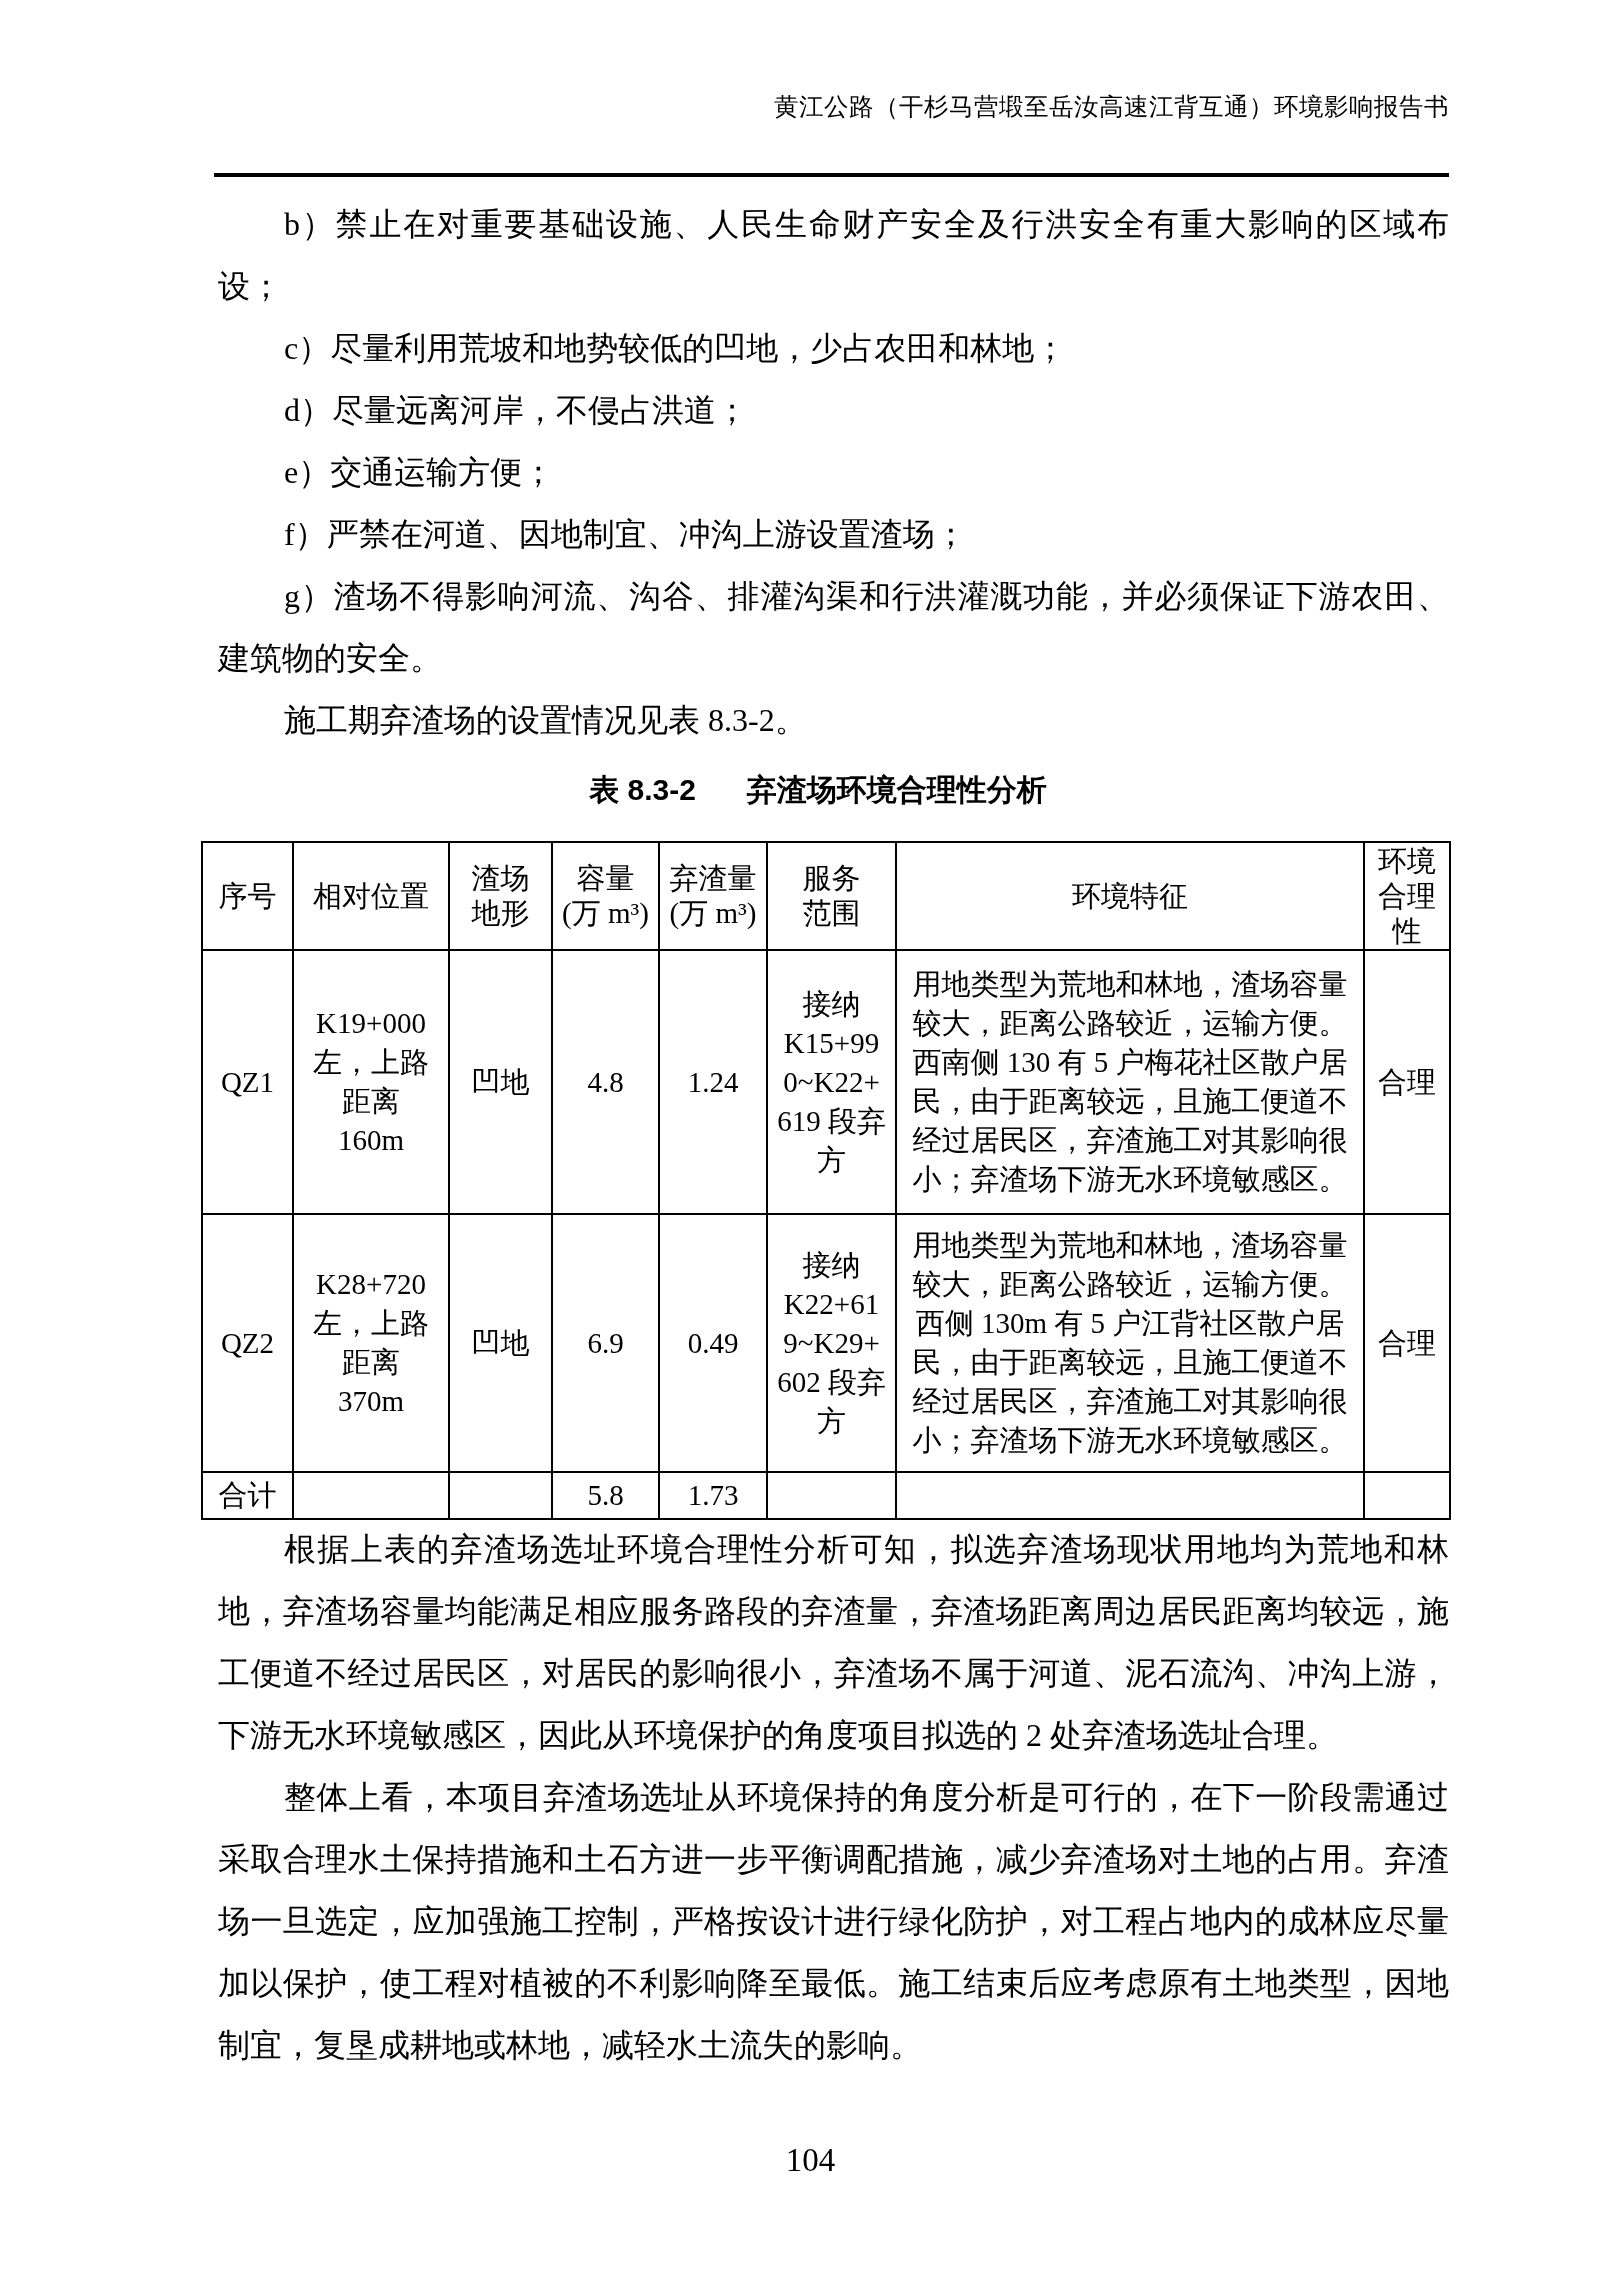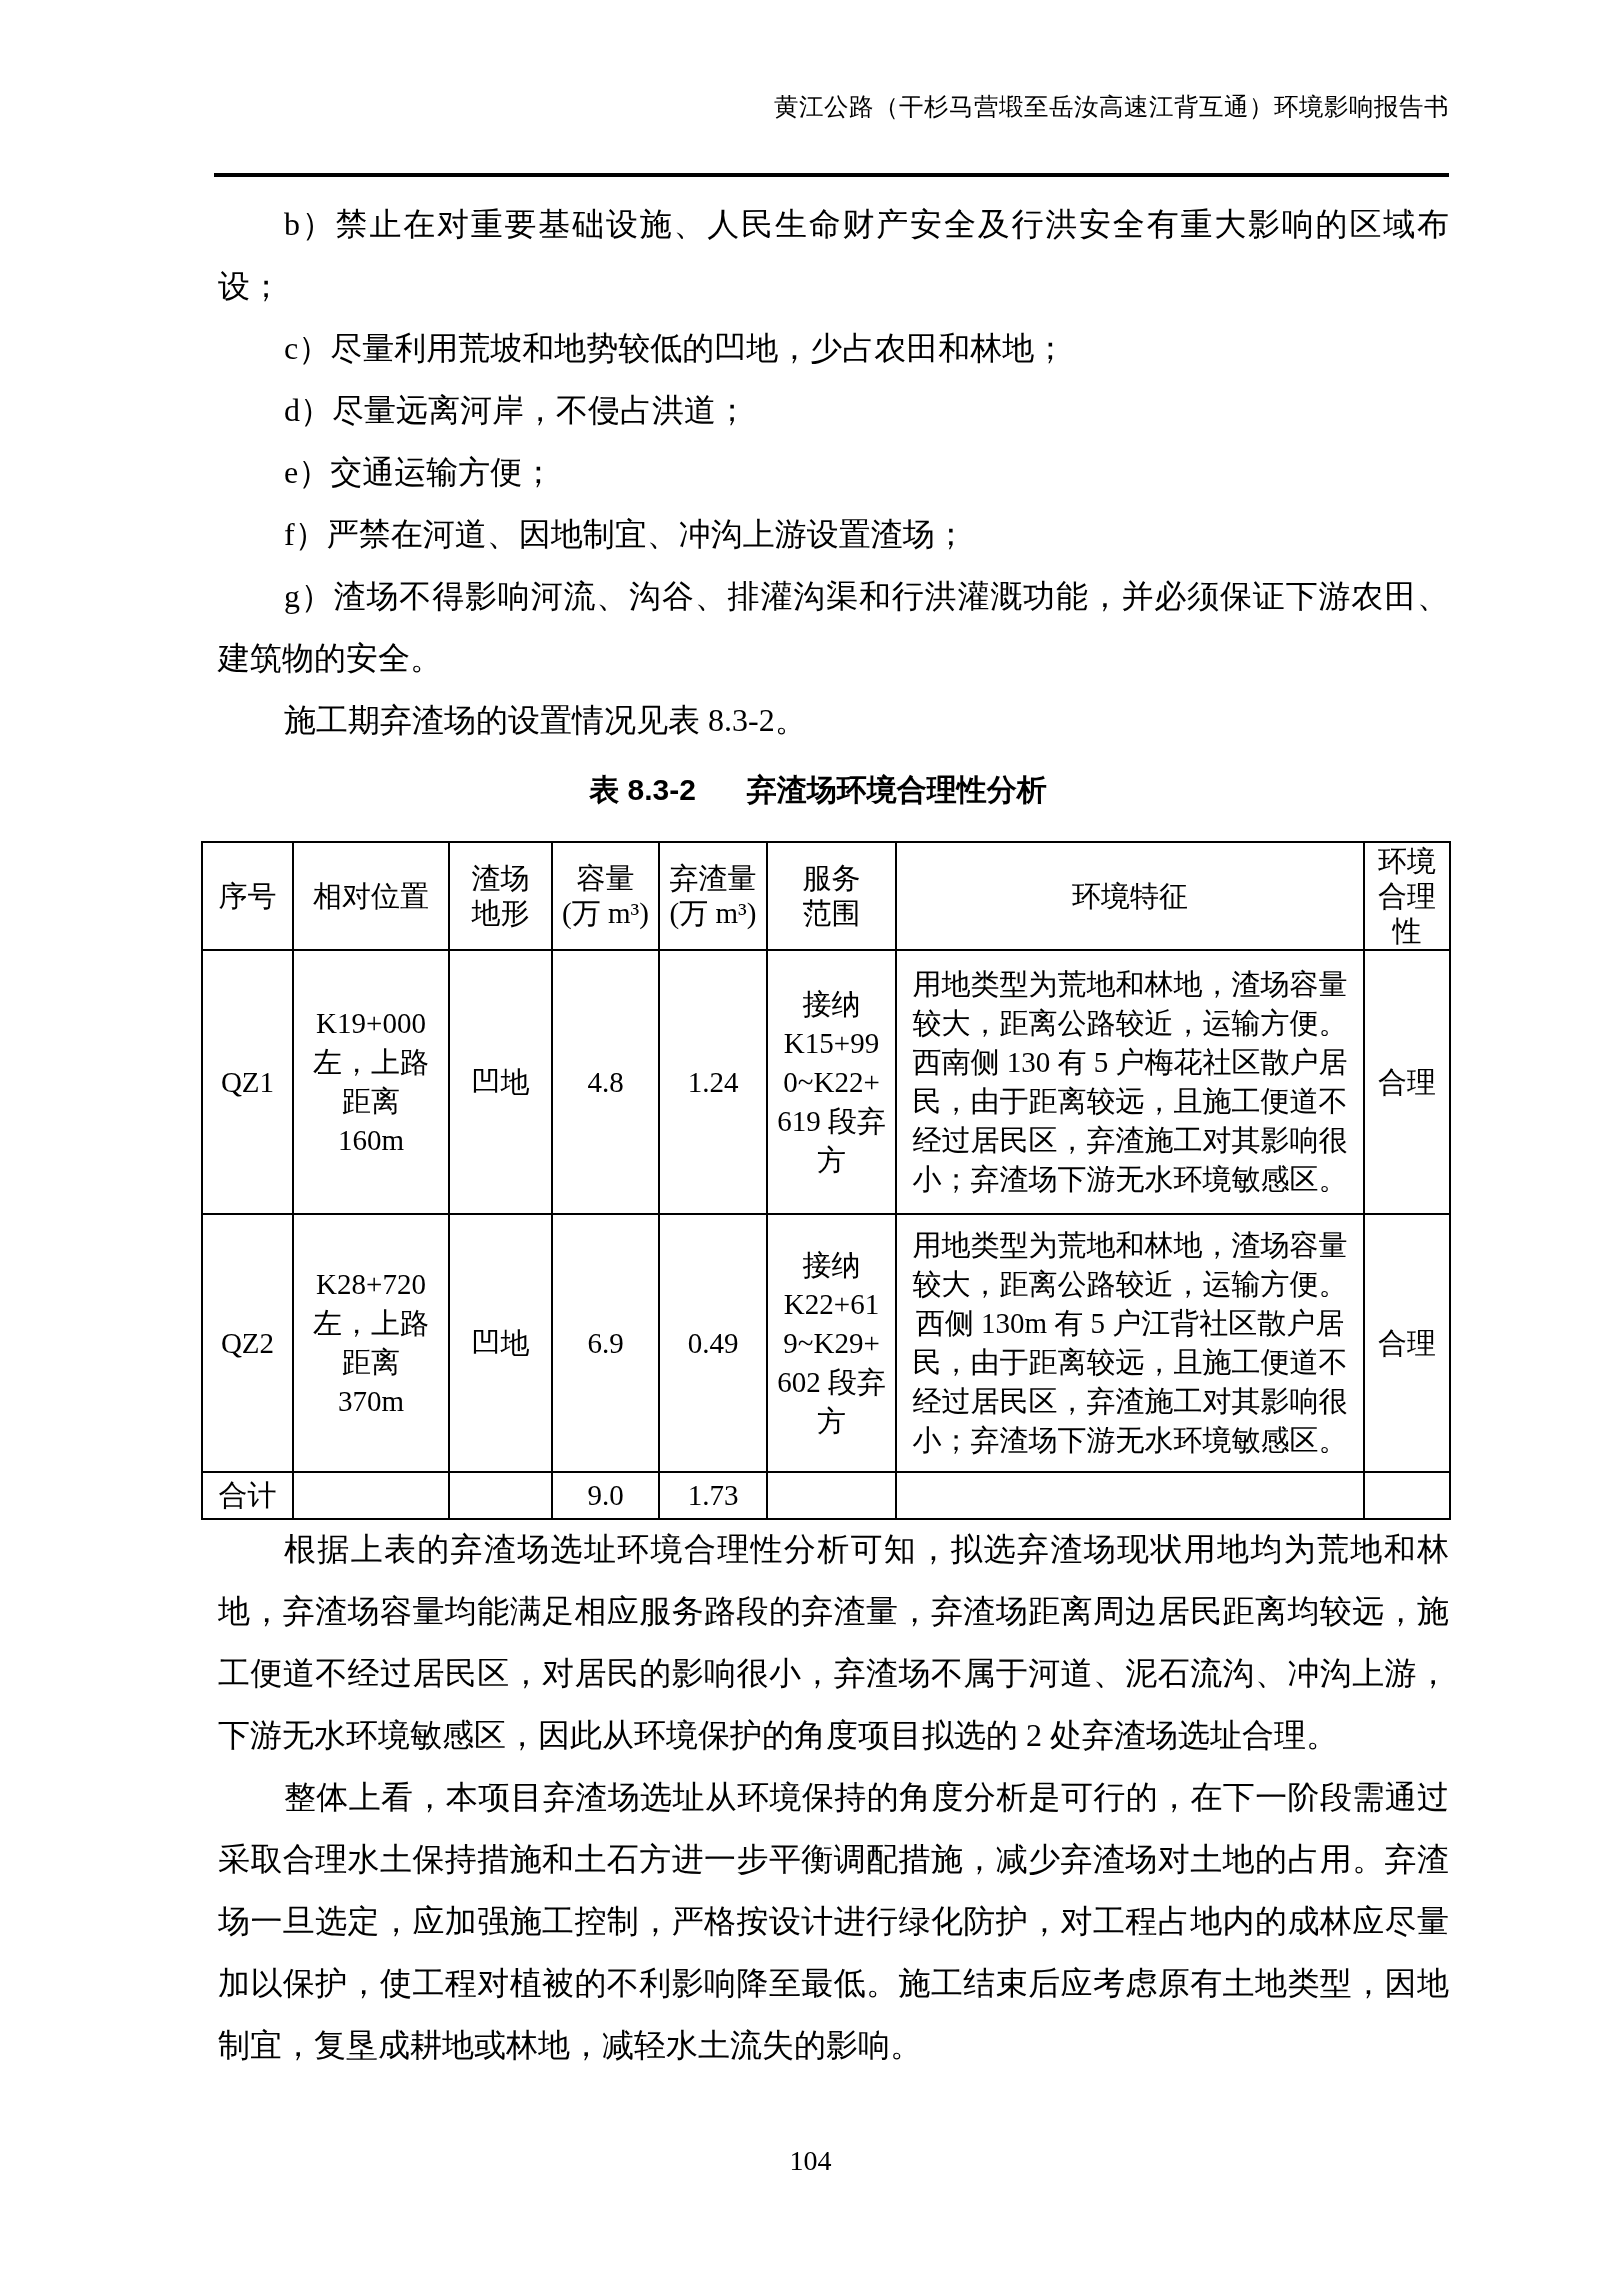--- a/index.html
+++ b/index.html
@@ -79,21 +79,21 @@
   tr.row-total { height: 47px; }
   tr.row-total td { line-height: 39px; }
   td.c1, td.c5 { white-space: pre-line; line-height: 43px; }
   td.c6 { line-height: 38px; padding: 0 5.9px; }
   .page-footer {
     position: absolute;
     top: 2145px;
     left: 0;
     width: 1621px;
     text-align: center;
-    font-size: 28px;
+    font-size: 33px;
     line-height: 31px;
   }
 </style>
 </head>
 <body>
 
 <div class="page">
 
   <div class="doc-header">黄江公路（干杉马营塅至岳汝高速江背互通）环境影响报告书</div>
   <div class="header-rule"></div>
@@ -171,21 +171,21 @@
 9~K29+
 602 段弃
 方</td>
         <td class="c6">用地类型为荒地和林地，渣场容量较大，距离公路较近，运输方便。西侧 130m 有 5 户江背社区散户居民，由于距离较远，且施工便道不经过居民区，弃渣施工对其影响很小；弃渣场下游无水环境敏感区。</td>
         <td class="c7">合理</td>
       </tr>
       <tr class="row-total">
         <td class="c0">合计</td>
         <td class="c1"></td>
         <td class="c2"></td>
-        <td class="c3">9.0</td>
+        <td class="c3">5.8</td>
         <td class="c4">1.73</td>
         <td class="c5"></td>
         <td class="c6"></td>
         <td class="c7"></td>
       </tr>
     </tbody>
   </table>
 
   <div class="closing">
     <p>根据上表的弃渣场选址环境合理性分析可知，拟选弃渣场现状用地均为荒地和林地，弃渣场容量均能满足相应服务路段的弃渣量，弃渣场距离周边居民距离均较远，施工便道不经过居民区，对居民的影响很小，弃渣场不属于河道、泥石流沟、冲沟上游，下游无水环境敏感区，因此从环境保护的角度项目拟选的 2 处弃渣场选址合理。</p>

